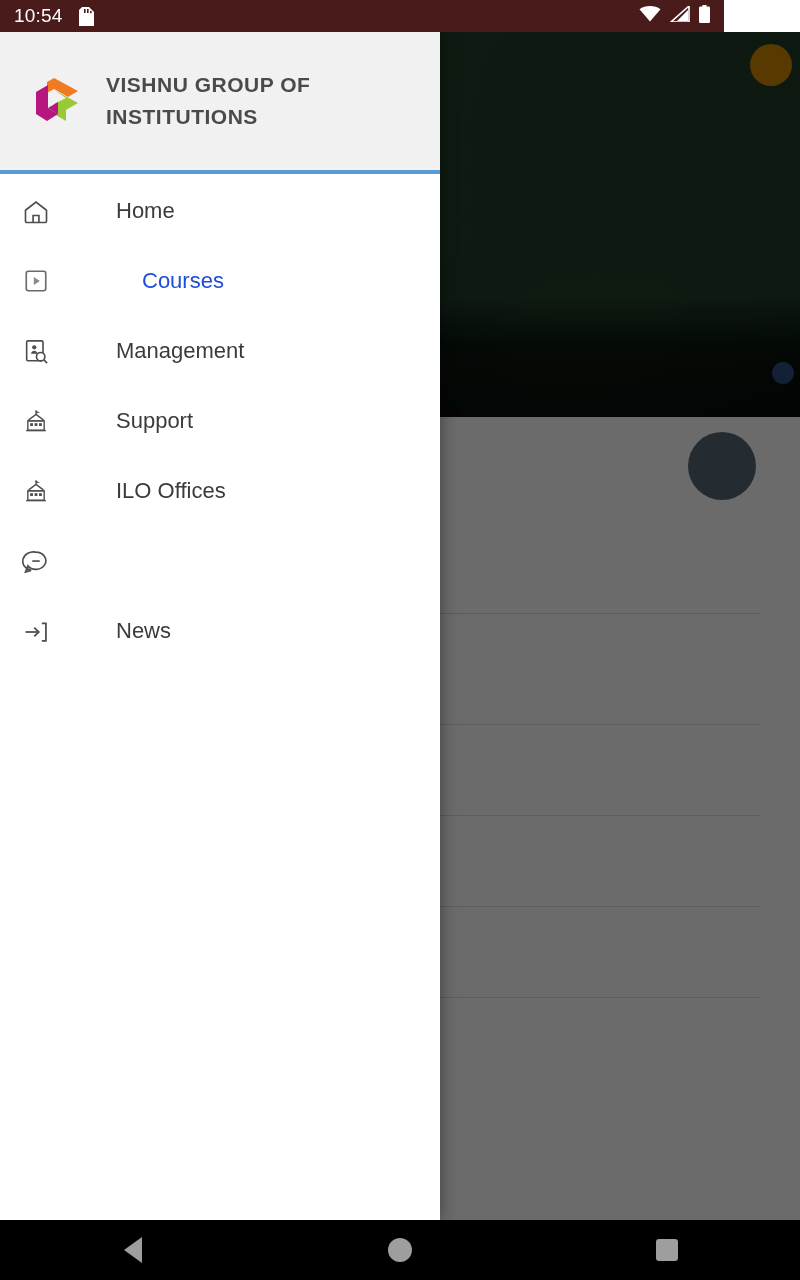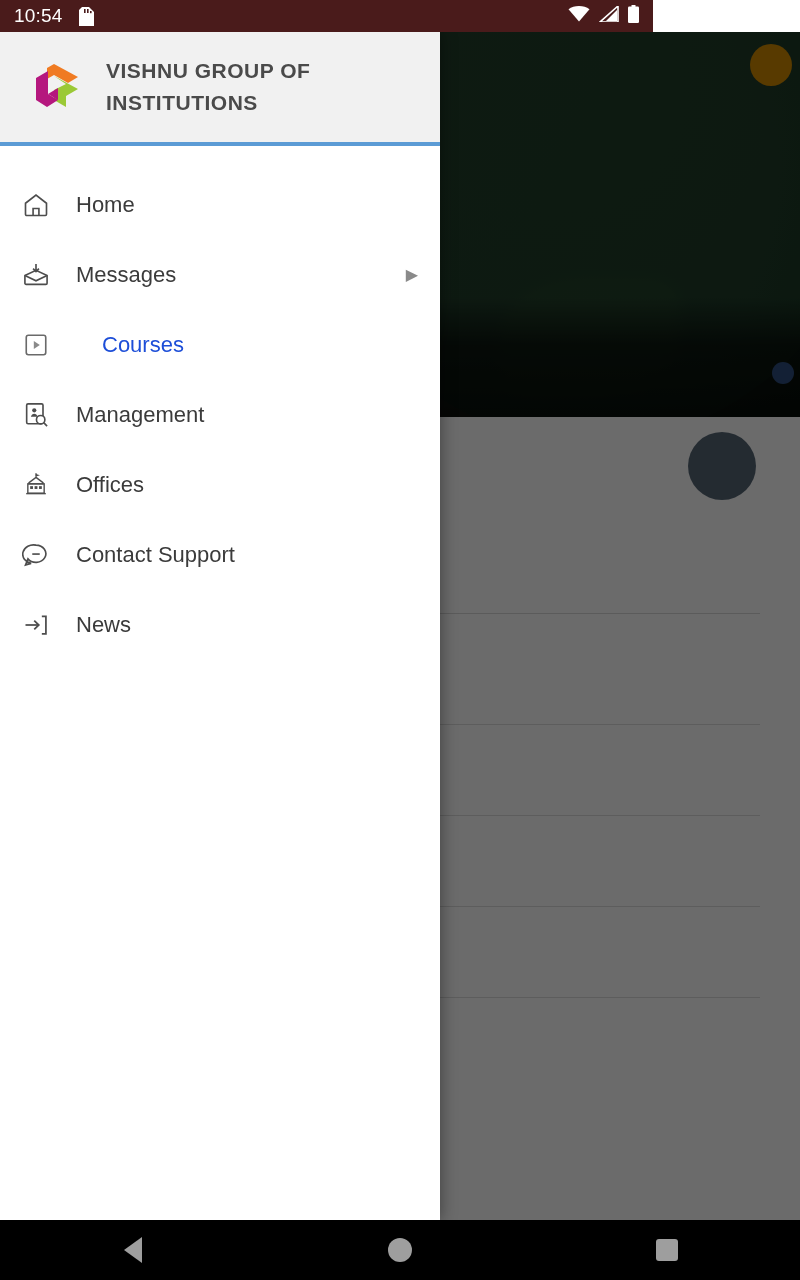--- a/index.html
+++ b/index.html
@@ -12,21 +12,21 @@
   #screen {
     position: relative;
     width: 800px; height: 1280px;
     overflow: hidden;
     background: #fff;
   }
 
   
   #statusbar {
     position: absolute; top: 0; left: 0;
-    width: 653px; height: 32px;
+    width: 724px; height: 32px;
     background: #4A1B1B;
     display: flex; align-items: center;
     padding: 16px 14px;
     z-index: 60;
   }
   #clock {
     color: #ffffff; font-size: 19px; font-weight: 400;
     letter-spacing: 0.2px;
   }
   .sb-left-icons { margin-left: 16px; display:flex; align-items:center; }
@@ -154,38 +154,39 @@
   
   #drawer {
     position: absolute; top: 32px; left: 0;
     width: 440px; height: 1188px;
     background: #ffffff;
     z-index: 30;
     box-shadow: 2px 0 14px rgba(0,0,0,0.35);
     display: flex; flex-direction: column;
   }
   #drawer-header {
-    height: 114px; background: #F1F1F1;
+    height: 142px; background: #F1F1F1;
     display: flex; align-items: center;
     padding: 0 22px 0 30px;
     border-bottom: 4px solid #5B9BD5;
   }
   #logo { width: 54px; height: 54px; flex: 0 0 54px; }
   #brand {
     margin-left: 22px;
     font-size: 21px; font-weight: 700; color: #4a4a4a;
     letter-spacing: 0.5px; line-height: 32px;
   }
 
   #menu { padding-top: 24px; }
   .menu-item {
     height: 70px;
-    display: flex; align-items: center;
+    display: flex; align-items: flex-start;
     padding: 0 22px 0 14px;
     cursor: pointer;
+    gap: 40px;
   }
   .mi-icon {
     width: 44px; flex: 0 0 44px;
     display: flex; align-items: center; justify-content: center;
     color: #4d4d4d;
   }
   .mi-label {
     margin-left: 18px;
     font-size: 22px; color: #3b3b3b; font-weight: 400;
   }
@@ -314,31 +315,20 @@
       <div class="menu-item">
         <span class="mi-icon">
           <svg width="28" height="28" viewBox="0 0 24 24" fill="none" stroke="#4d4d4d" stroke-width="1.4">
             <path d="M3 10.5 12 3.5l9 7V20a1 1 0 0 1-1 1H4a1 1 0 0 1-1-1z"></path>
             <path d="M9.5 21v-6h5v6"></path>
           </svg>
         </span>
         <span class="mi-label">Home</span>
       </div>
 
-      <div class="menu-item">
-        <span class="mi-icon">
-          <svg width="28" height="28" viewBox="0 0 24 24" fill="none" stroke="#4d4d4d" stroke-width="1.4">
-            <path d="M2.5 12.5 12 8l9.5 4.5V19a1 1 0 0 1-1 1H3.5a1 1 0 0 1-1-1z"></path>
-            <path d="M2.5 12.5 12 17l9.5-4.5"></path>
-            <path d="M12 2.5v6M9.5 6.5 12 9l2.5-2.5"></path>
-          </svg>
-        </span>
-        <span class="mi-label">Messages</span>
-        <span class="mi-chev">▶</span>
-      </div>
 
 
       <div class="menu-item selected">
         <span class="mi-icon">
           <svg width="26" height="26" viewBox="0 0 24 24" fill="none" stroke="#6a6a6a" stroke-width="1.5">
             <rect x="3" y="3" width="18" height="18" rx="2"></rect>
             <path d="M10 8.2 15.5 12 10 15.8z" fill="#8a8a8a" stroke="none"></path>
           </svg>
         </span>
         <span class="mi-label">Courses</span>
@@ -364,32 +354,46 @@
             <path d="M12 2v3"></path>
               <path d="M12 2.6 15.4 3.6 12 4.8z" fill="#4d4d4d" stroke="none"></path>
             <path d="M12 5.5 18 10v1H6v-1z"></path>
             <rect x="5" y="11" width="14" height="8"></rect>
             <rect x="7" y="13" width="2.4" height="2.4" fill="#4d4d4d" stroke="none"></rect>
             <rect x="10.8" y="13" width="2.4" height="2.4" fill="#4d4d4d" stroke="none"></rect>
             <rect x="14.6" y="13" width="2.4" height="2.4" fill="#4d4d4d" stroke="none"></rect>
             <path d="M3.6 19.4h16.8"></path>
           </svg>
         </span>
-        <span class="mi-label">Offices</span>
-      </div>
-
+        <span class="mi-label">Support</span>
+      </div>
+
+      <div class="menu-item">
+        <span class="mi-icon">
+          <svg width="28" height="28" viewBox="0 0 24 24" fill="none" stroke="#4d4d4d" stroke-width="1.2">
+            <path d="M12 2v3"></path>
+              <path d="M12 2.6 15.4 3.6 12 4.8z" fill="#4d4d4d" stroke="none"></path>
+            <path d="M12 5.5 18 10v1H6v-1z"></path>
+            <rect x="5" y="11" width="14" height="8"></rect>
+            <rect x="7" y="13" width="2.4" height="2.4" fill="#4d4d4d" stroke="none"></rect>
+            <rect x="10.8" y="13" width="2.4" height="2.4" fill="#4d4d4d" stroke="none"></rect>
+            <rect x="14.6" y="13" width="2.4" height="2.4" fill="#4d4d4d" stroke="none"></rect>
+            <path d="M3.6 19.4h16.8"></path>
+          </svg>
+        </span>
+        <span class="mi-label">ILO Offices</span>
+      </div>
 
       <div class="menu-item">
         <span class="mi-icon">
           <svg width="28" height="28" viewBox="0 0 24 24" fill="none" stroke="#4d4d4d" stroke-width="1.4">
             <path d="M12 3.5a8.5 7.4 0 1 1-6.9 11.8L3 20.5l4.8-1.3A8.5 7.4 0 0 1 12 3.5z"></path>
             <path d="M8.8 11.2h6.4"></path>
           </svg>
         </span>
-        <span class="mi-label">Contact Support</span>
       </div>
 
       <div class="menu-item">
         <span class="mi-icon">
           <svg width="28" height="28" viewBox="0 0 24 24" fill="none" stroke="#4d4d4d" stroke-width="1.5">
             <path d="M3 12h11"></path>
               <path d="M10.5 8.2 14.4 12l-3.9 3.8"></path>
             <path d="M17 4.5h3.5v15H17"></path>
           </svg>
         </span>

